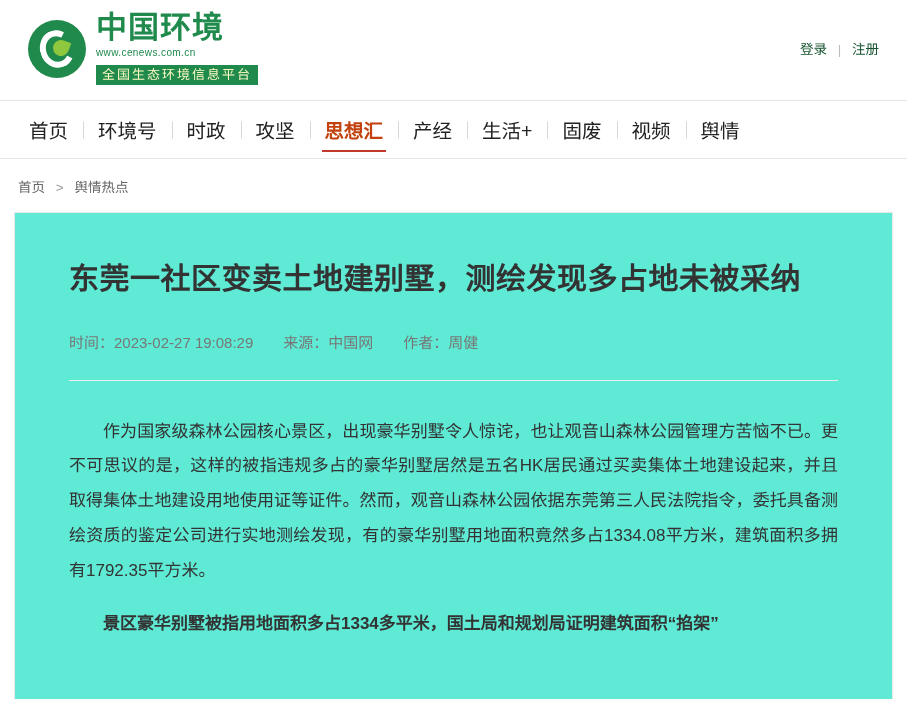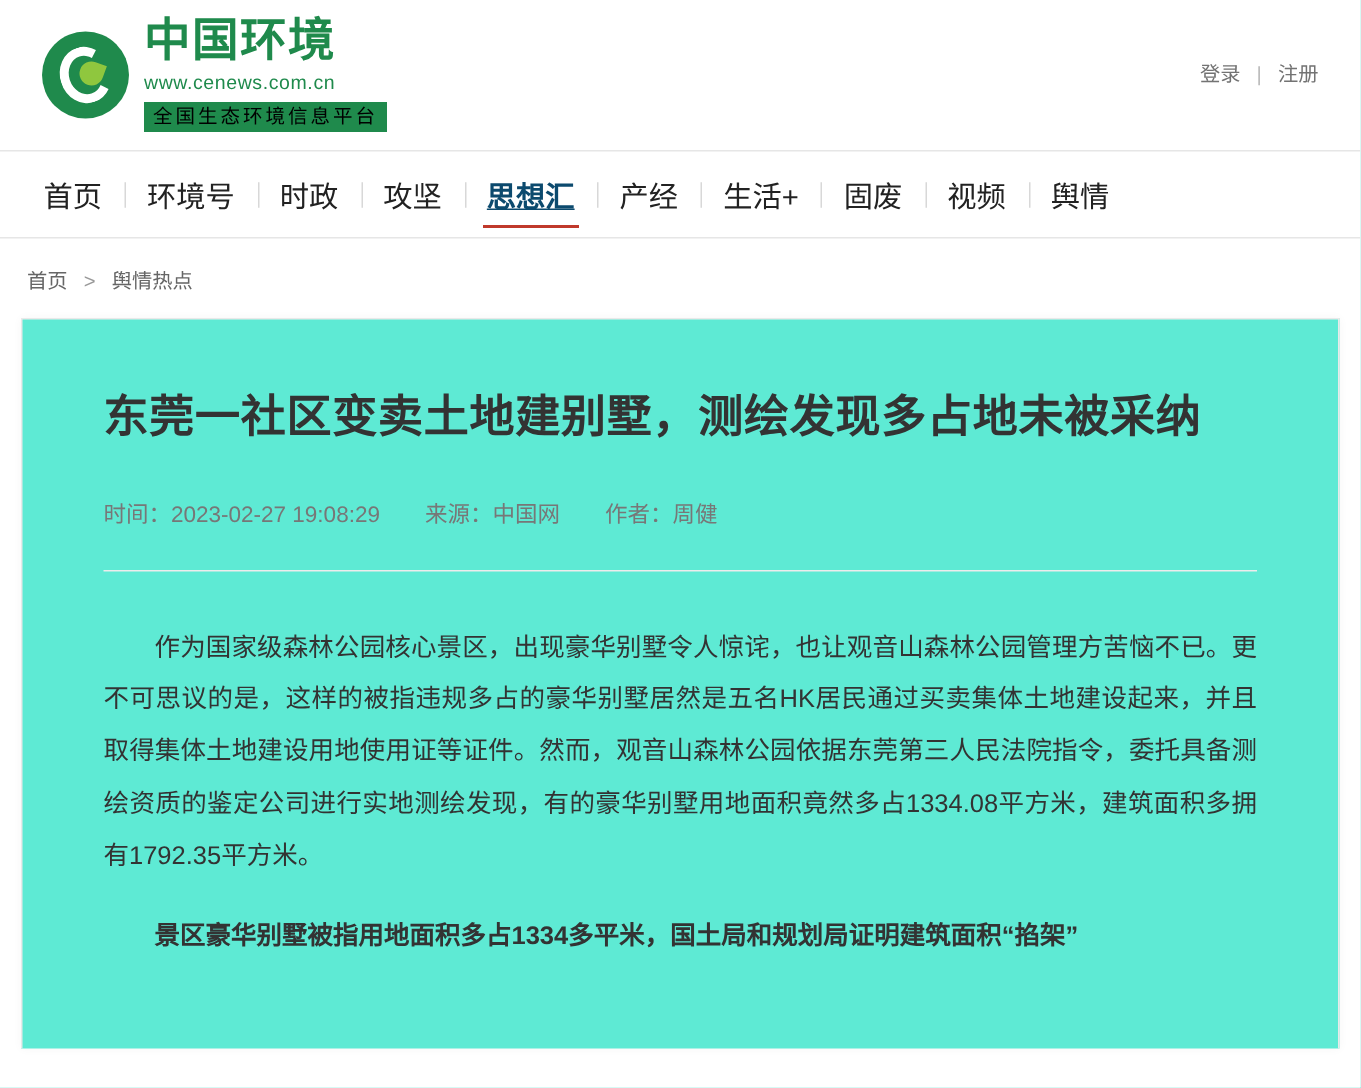--- a/index.html
+++ b/index.html
@@ -63,44 +63,44 @@
   }
   .logo-text { line-height: 1; }
   .logo-title {
     font-family: "DejaVu Sans", sans-serif;
     font-size: 31px;
     font-weight: bold;
     color: #1f8a4c;
     letter-spacing: 1px;
   }
   .logo-url {
-    font-size: 13px;
+    font-size: 10px;
     color: #1f8a4c;
     margin-top: 5px;
     letter-spacing: 0.4px;
   }
   .logo-sub {
     margin-top: 7px;
     background: #1f8a4c;
-    color: #000000;
+    color: #fef9c3;
     font-size: 13px;
     letter-spacing: 2px;
     padding: 3px 6px 4px 6px;
     display: inline-block;
   }
   .user-links {
     position: absolute;
     right: 28px;
     top: 38px;
     font-size: 13.5px;
     color: #555;
     white-space: nowrap;
   }
   .user-links a {
-    color: #737373;
+    color: #14532d;
     text-decoration: none;
   }
   .user-links .sep {
     color: #bbb;
     margin: 0 7px;
   }
 
   
   .nav-bar {
     position: relative;
@@ -131,23 +131,22 @@
     content: "";
     position: absolute;
     left: 0;
     top: 50%;
     transform: translateY(-50%);
     width: 1px;
     height: 17px;
     background: #d8d8d8;
   }
   .nav-item.active {
-    color: #0c4a6e;
-    font-weight: bold;
-    text-decoration: underline;
+    color: #c2410c;
+    font-weight: bold;
   }
   .nav-item.active::after {
     content: "";
     position: absolute;
     left: 12px;
     right: 12px;
     bottom: 6px;
     height: 2px;
     background: #c0392b;
   }

